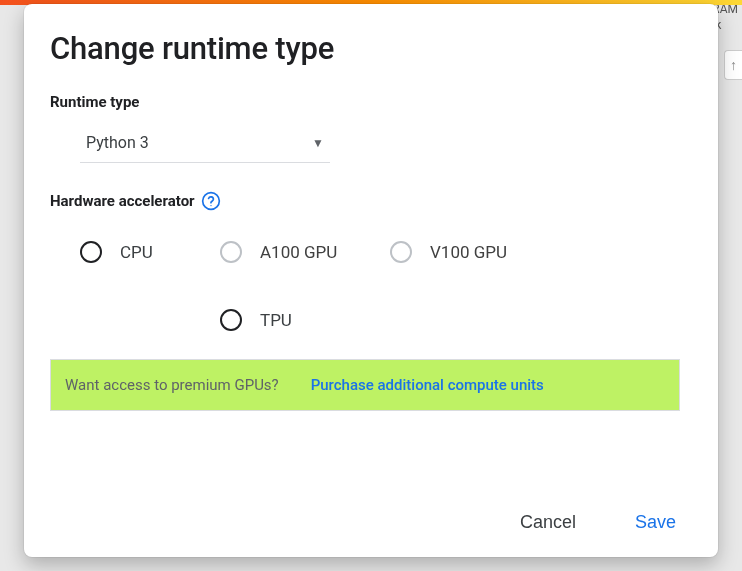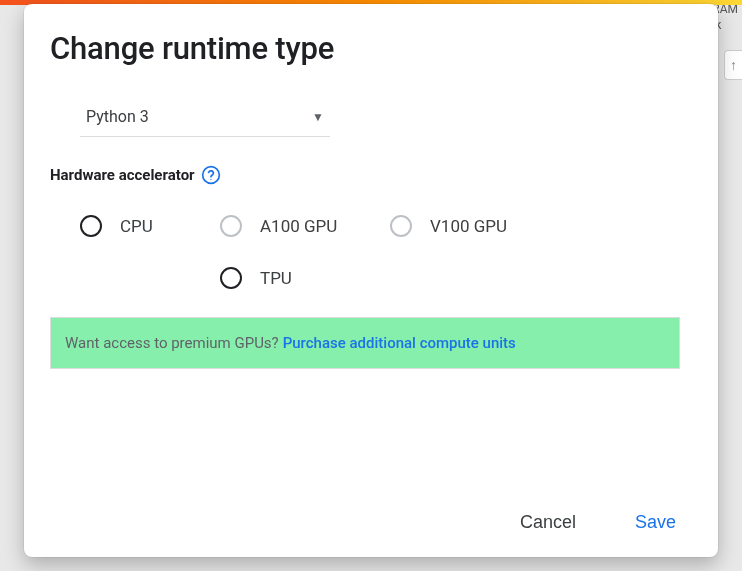--- a/index.html
+++ b/index.html
@@ -104,21 +104,21 @@
       background: transparent;
     }
     .select-caret {
       color: #5f6368;
       font-size: 12px;
     }
     .radio-grid {
       margin-left: 30px;
       display: grid;
       grid-template-columns: 140px 170px 170px;
-      row-gap: 30px;
+      row-gap: 46px;
       margin-top: 22px;
       margin-bottom: 28px;
     }
     .radio-option {
       display: flex;
       align-items: center;
       gap: 18px;
       cursor: pointer;
       font-size: 17px;
     }
@@ -153,26 +153,26 @@
       display: block;
     }
     .radio-label {
       color: #3c4043;
     }
     .radio-option.disabled .radio-label {
       color: #404040;
     }
     .promo-box {
       border: 1px solid #dadce0;
-      background: #86efac;
+      background: #bef264;
       padding: 16px 14px;
       font-size: 15px;
       color: #5f6368;
       display: flex;
-      gap: 4px;
+      gap: 32px;
       align-items: baseline;
     }
     .promo-link {
       color: #1a73e8;
       font-weight: 500;
       cursor: pointer;
     }
     .dialog-actions {
       margin-top: auto;
       display: flex;
@@ -199,20 +199,21 @@
   <div><span class="check">✓</span><span>RAM</span></div>
   <div>Disk</div>
 </div>
 <div class="bg-right-btn">
   <span>↑</span>
 </div>
 
 <div class="dialog">
   <h1 class="dialog-title">Change runtime type</h1>
 
+  <div class="section-label">Runtime type</div>
   <div class="select-wrap">
     <div class="select">
       <span>Python 3</span>
       <span class="select-caret">▼</span>
     </div>
   </div>
 
   <div class="section-label">
     <span>Hardware accelerator</span>
     <span class="help-icon">

